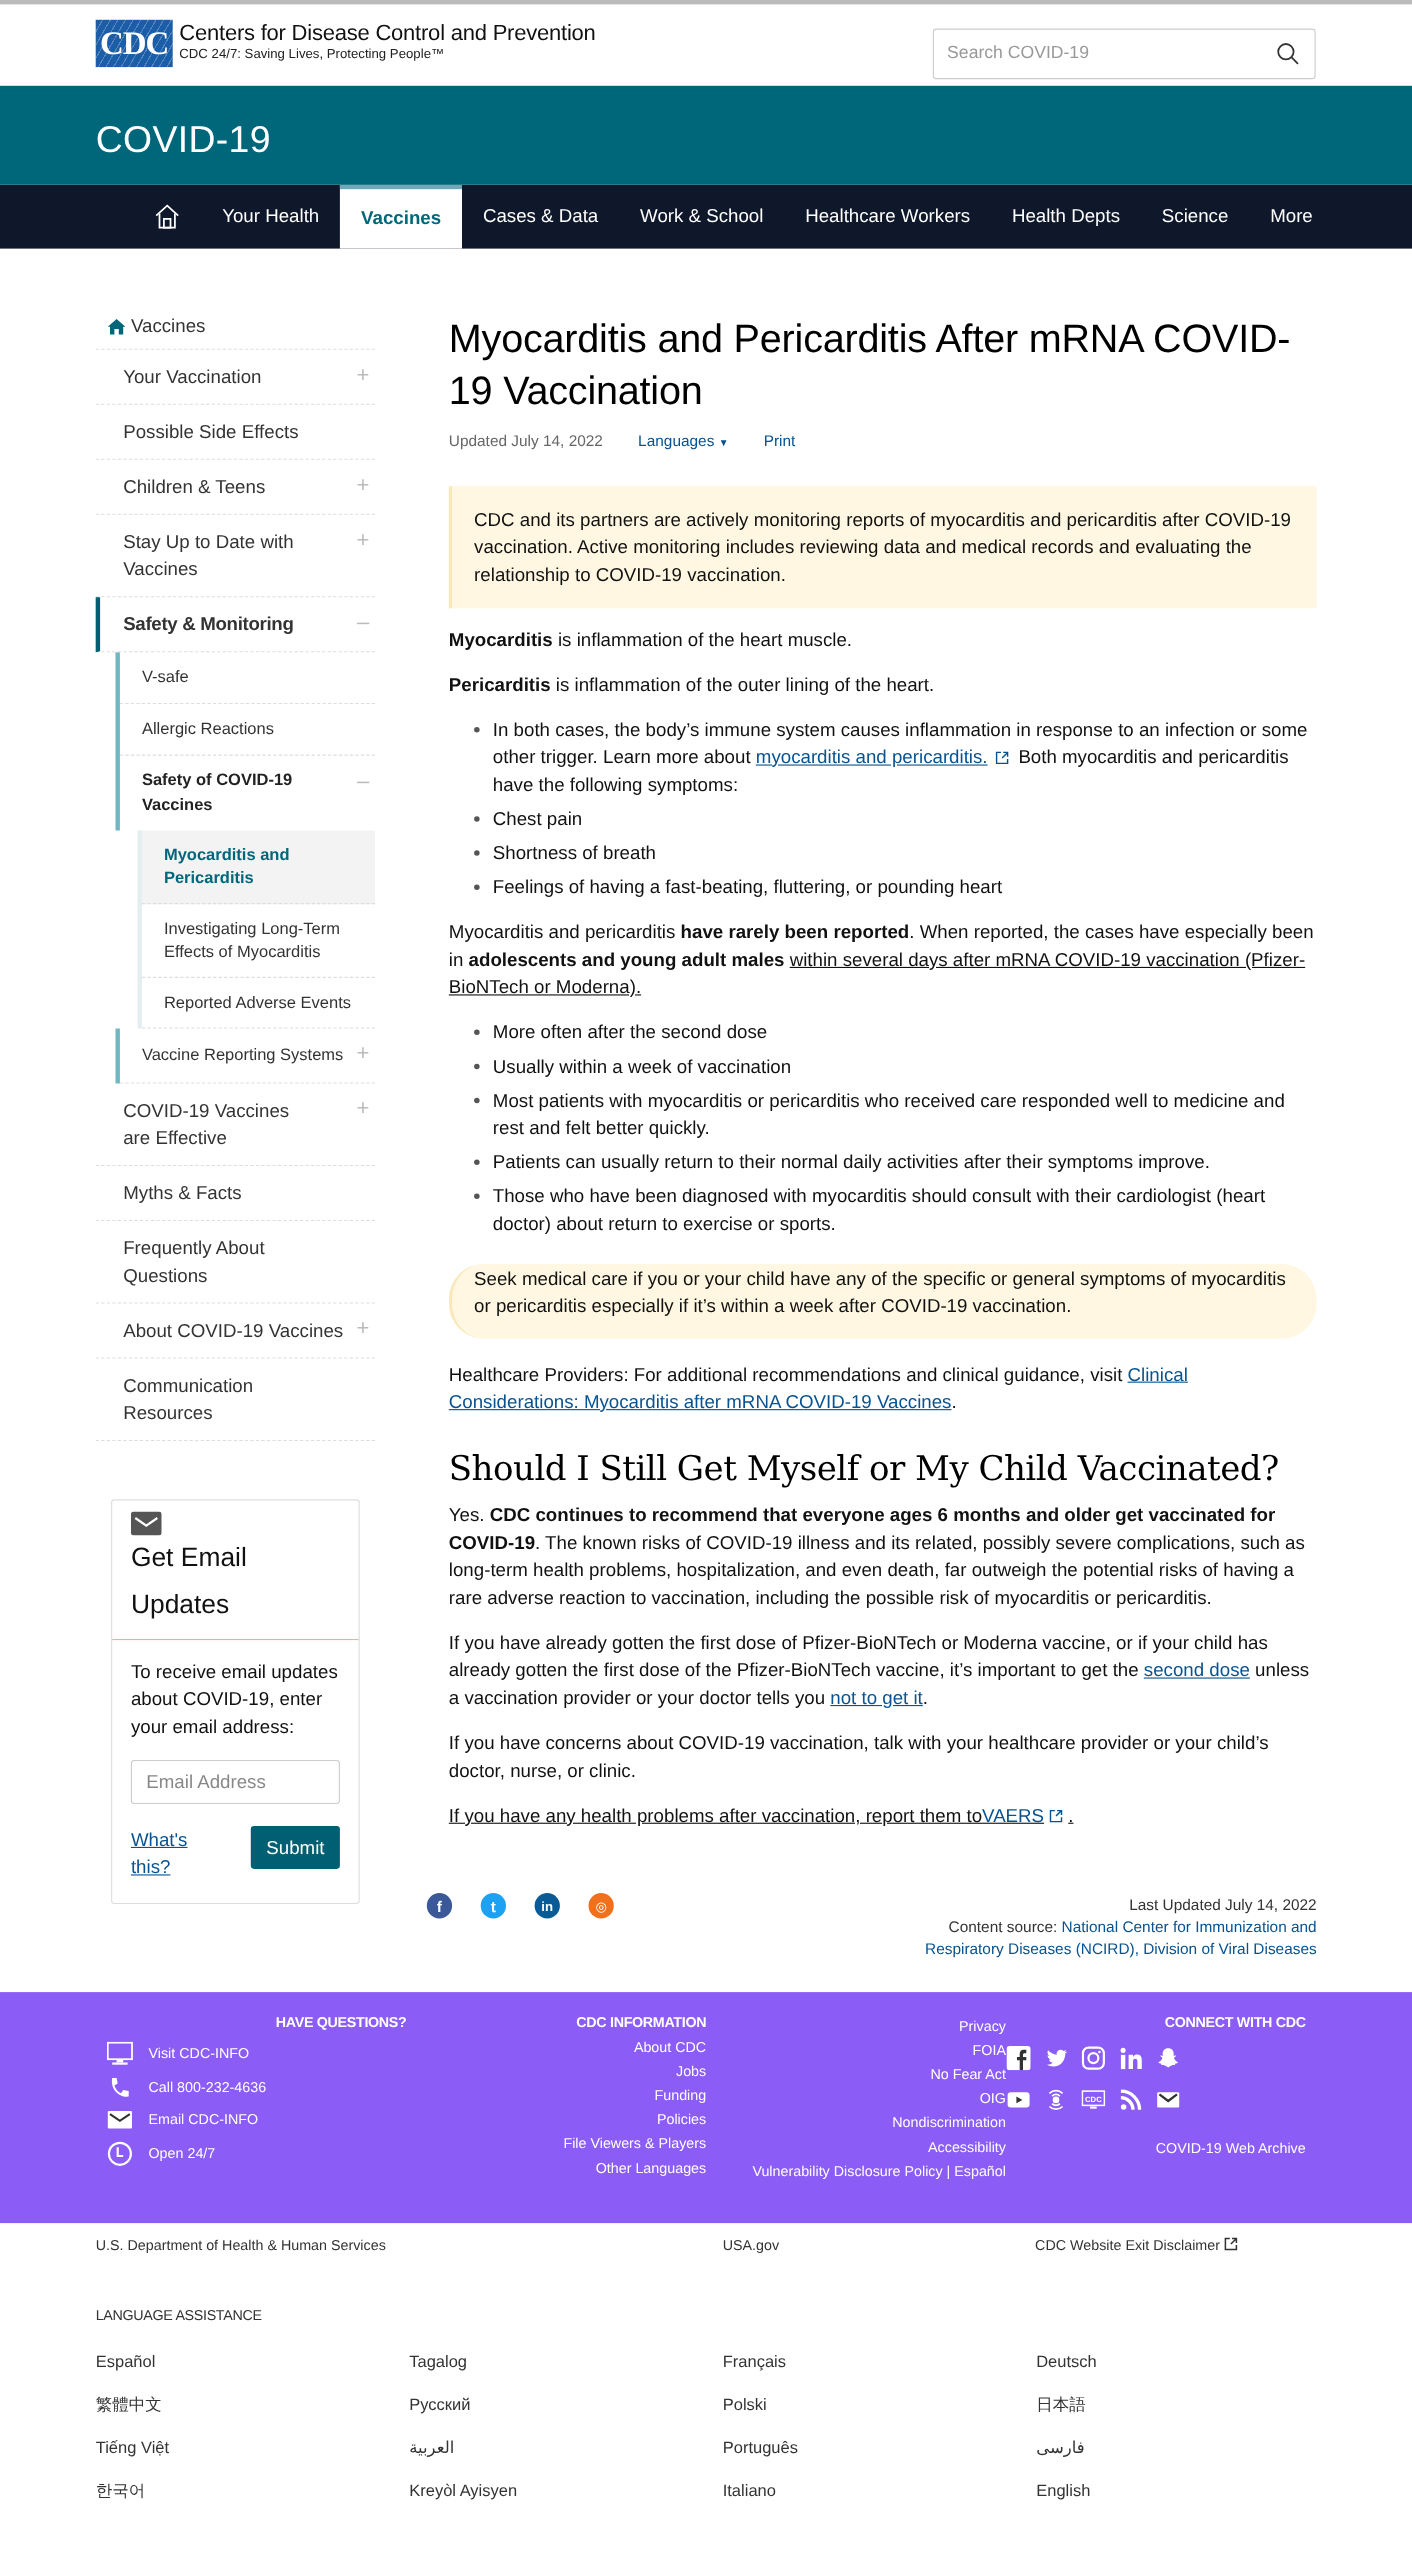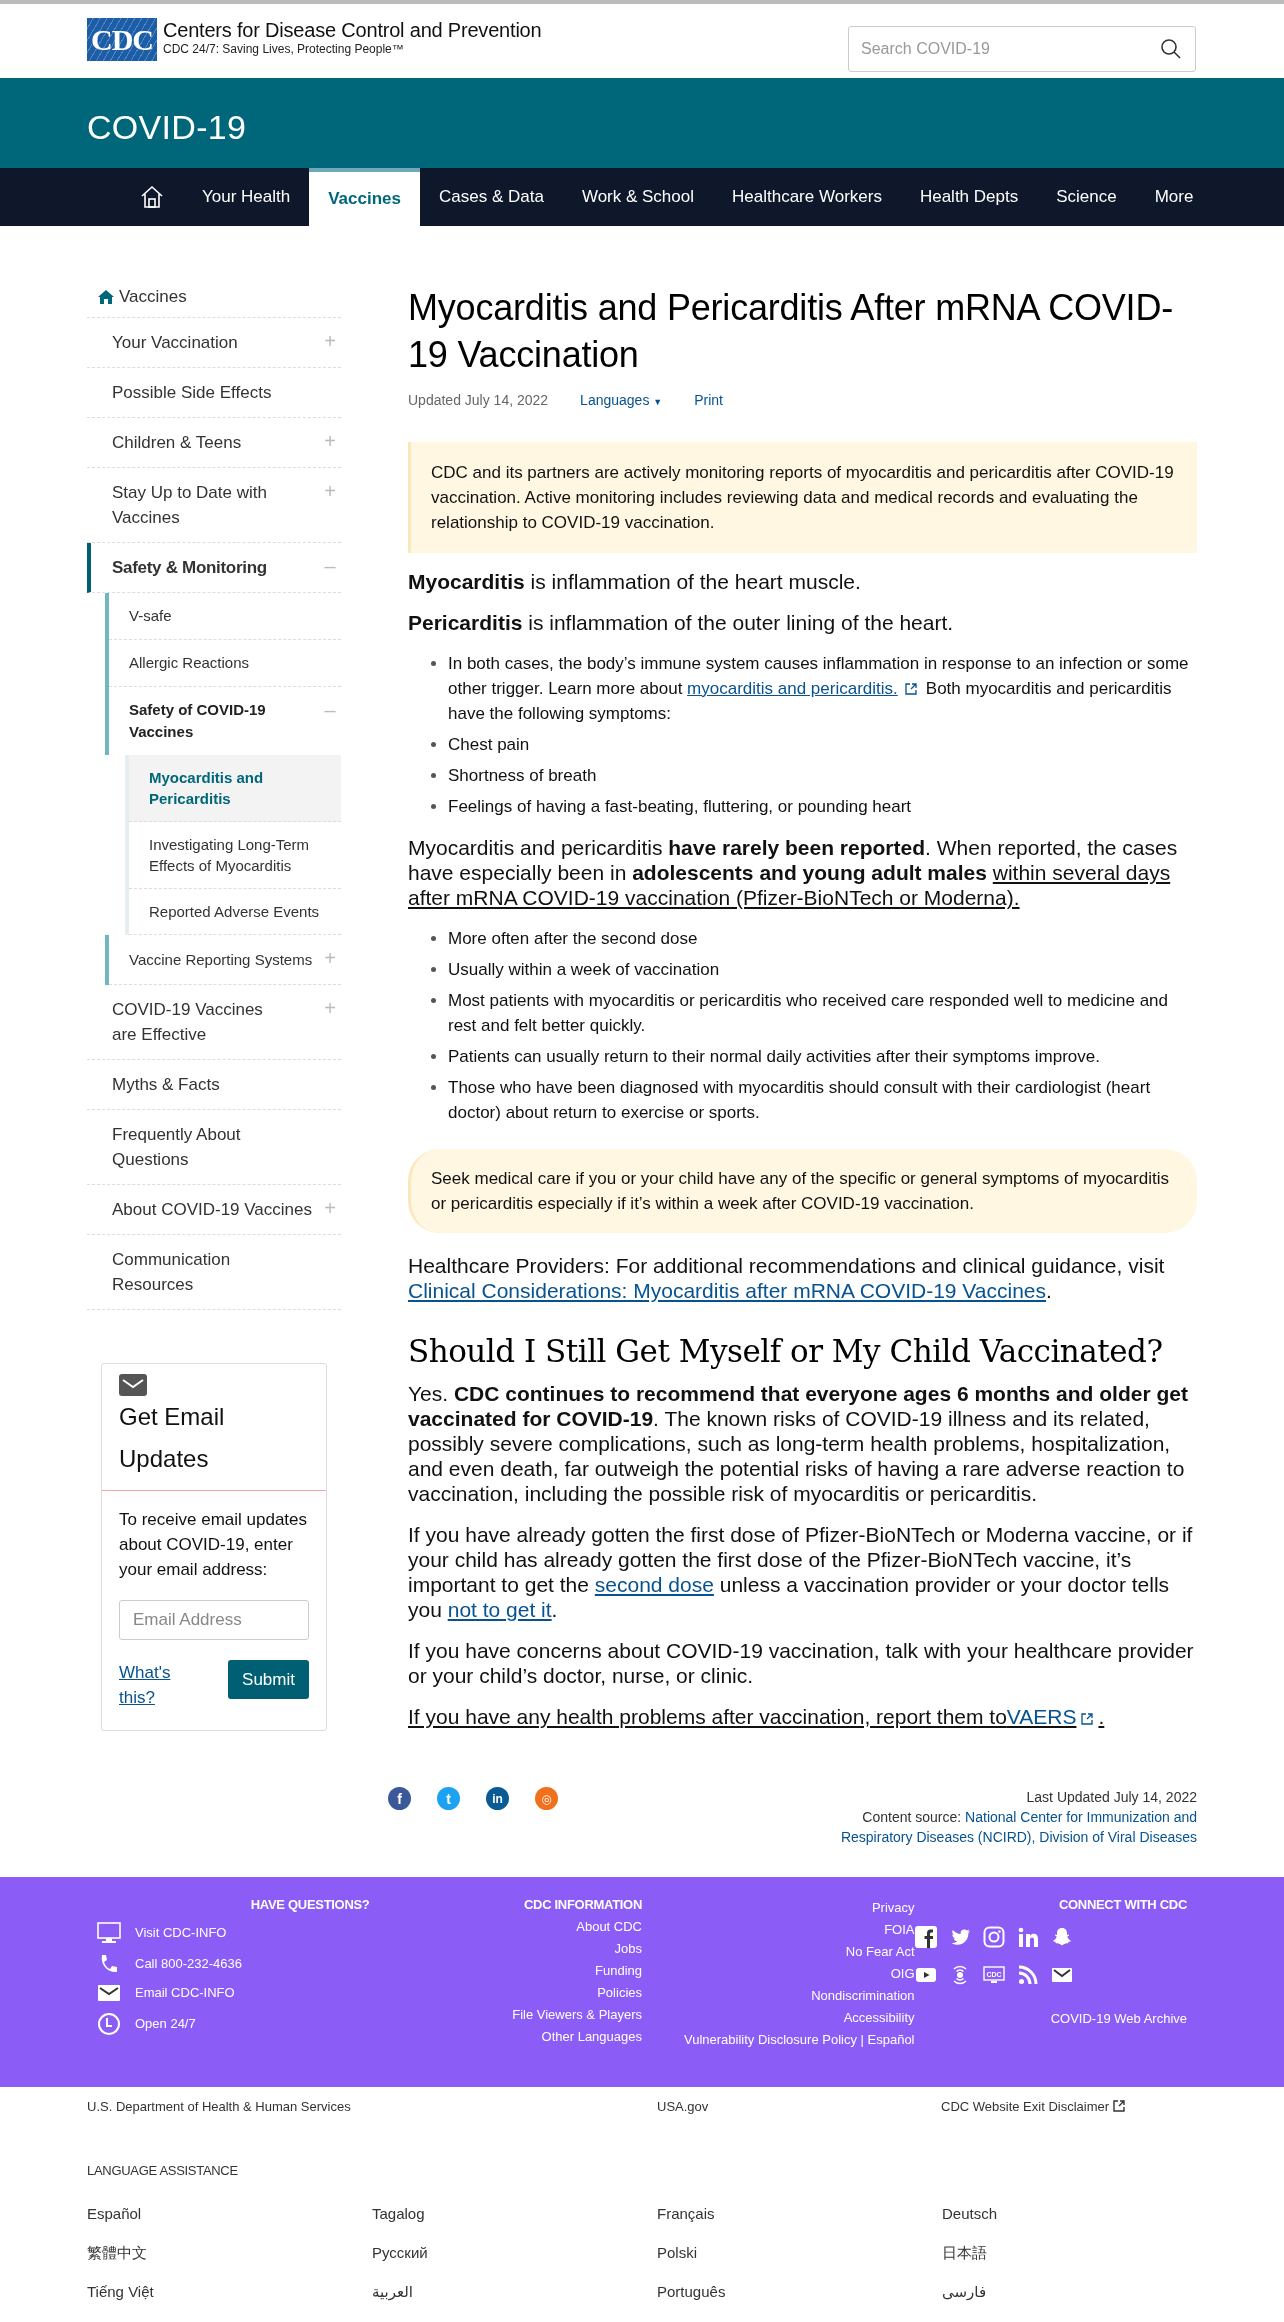--- a/index.html
+++ b/index.html
@@ -51,21 +51,21 @@
   .email-input { width: 100%; margin-top: 18px; height: 40px; border: 1px solid #ccc; border-radius: 3px; padding: 0 13px; font-size: 17px; font-family: "Liberation Sans", sans-serif; }
   .email-input::placeholder { color: #888; }
   .email-actions { display: flex; justify-content: space-between; align-items: flex-start; margin-top: 20px; }
   .email-actions a { color: #075290; font-size: 17px; line-height: 25px; }
   .submit-btn { background: #005f73; color: #fff; border: none; border-radius: 3px; height: 39px; padding: 0 14px; font-size: 17px; font-family: "Liberation Sans", sans-serif; cursor: pointer; }
 
   .title { font-size: 36px; line-height: 47px; font-weight: normal; color: #000; letter-spacing: -0.2px; margin-top: 8px; }
   .meta { display: flex; gap: 32px; font-size: 14px; color: #666; margin-top: 14px; }
   .meta a { color: #075290; text-decoration: none; }
   .callout { background: #fff7e1; border-left: 3px solid #f8e8bb; padding: 18px 20px; font-size: 17px; line-height: 25px; color: #111; margin-top: 34px; }
-  .para { font-size: 21px; line-height: 25px; color: #111; margin-top: 16px; }
+  .para { font-size: 17px; line-height: 25px; color: #111; margin-top: 16px; }
   .para b { font-weight: bold; }
   ul.list { margin-top: 16px; padding-left: 40px; }
   ul.list li { font-size: 17px; line-height: 25px; margin-top: 6px; color: #111; }
   ul.list li::marker { color: #555; }
   .u { text-decoration: underline; }
   .ext { display: inline-block; width: 14px; height: 14px; margin: 0 8px 0 6px; vertical-align: -2px; }
   h2.sub { font-family: "DejaVu Serif", serif; font-weight: normal; font-size: 31px; line-height: 40px; margin-top: 28px; color: #000; letter-spacing: -0.5px; }
   .page-footer { display: flex; justify-content: space-between; margin-top: 40px; margin-bottom: 30px; padding-left: 0px; margin-left: -20px; }
   .social { display: flex; gap: 26px; padding-top: 18px; }
   .social span { width: 23px; height: 23px; border-radius: 50%; display: inline-flex; align-items: center; justify-content: center; color: #fff; font-weight: bold; font-size: 14px; }
@@ -254,21 +254,21 @@
     <p class="para"><span>Myocarditis and pericarditis </span><b>have rarely been reported</b><span>. When reported, the cases have especially been in </span><b>adolescents and young adult males</b><span> </span><span class="u">within several days after mRNA COVID-19 vaccination (Pfizer-BioNTech or Moderna).</span></p>
 
     <ul class="list">
       <li>More often after the second dose</li>
       <li>Usually within a week of vaccination</li>
       <li>Most patients with myocarditis or pericarditis who received care responded well to medicine and rest and felt better quickly.</li>
       <li>Patients can usually return to their normal daily activities after their symptoms improve.</li>
       <li>Those who have been diagnosed with myocarditis should consult with their cardiologist (heart doctor) about return to exercise or sports.</li>
     </ul>
 
-    <div class="callout" style="margin-top:24px; padding-top:17px; padding-bottom:17px;border-radius:32px;">Seek medical care if you or your child have any of the specific or general symptoms of myocarditis or pericarditis especially if it’s within a week after COVID-19 vaccination.</div>
+    <div class="callout" style="margin-top:24px; padding-top:1px; padding-bottom:17px;border-radius:32px;">Seek medical care if you or your child have any of the specific or general symptoms of myocarditis or pericarditis especially if it’s within a week after COVID-19 vaccination.</div>
 
     <p class="para" style="margin-top:20px"><span>Healthcare Providers: For additional recommendations and clinical guidance, visit </span><a href="#">Clinical Considerations: Myocarditis after mRNA COVID-19 Vaccines</a><span>.</span></p>
 
     <h2 class="sub">Should I Still Get Myself or My Child Vaccinated?</h2>
 
     <p class="para" style="margin-top:10px"><span>Yes. </span><b>CDC continues to recommend that everyone ages 6 months and older get vaccinated for COVID-19</b><span>. The known risks of COVID-19 illness and its related, possibly severe complications, such as long-term health problems, hospitalization, and even death, far outweigh the potential risks of having a rare adverse reaction to vaccination, including the possible risk of myocarditis or pericarditis.</span></p>
 
     <p class="para"><span>If you have already gotten the first dose of Pfizer-BioNTech or Moderna vaccine, or if your child has already gotten the first dose of the Pfizer-BioNTech vaccine, it’s important to get the </span><a href="#">second dose</a><span> unless a vaccination provider or your doctor tells you </span><a href="#">not to get it</a><span>.</span></p>
 
     <p class="para">If you have concerns about COVID-19 vaccination, talk with your healthcare provider or your child’s doctor, nurse, or clinic.</p>

